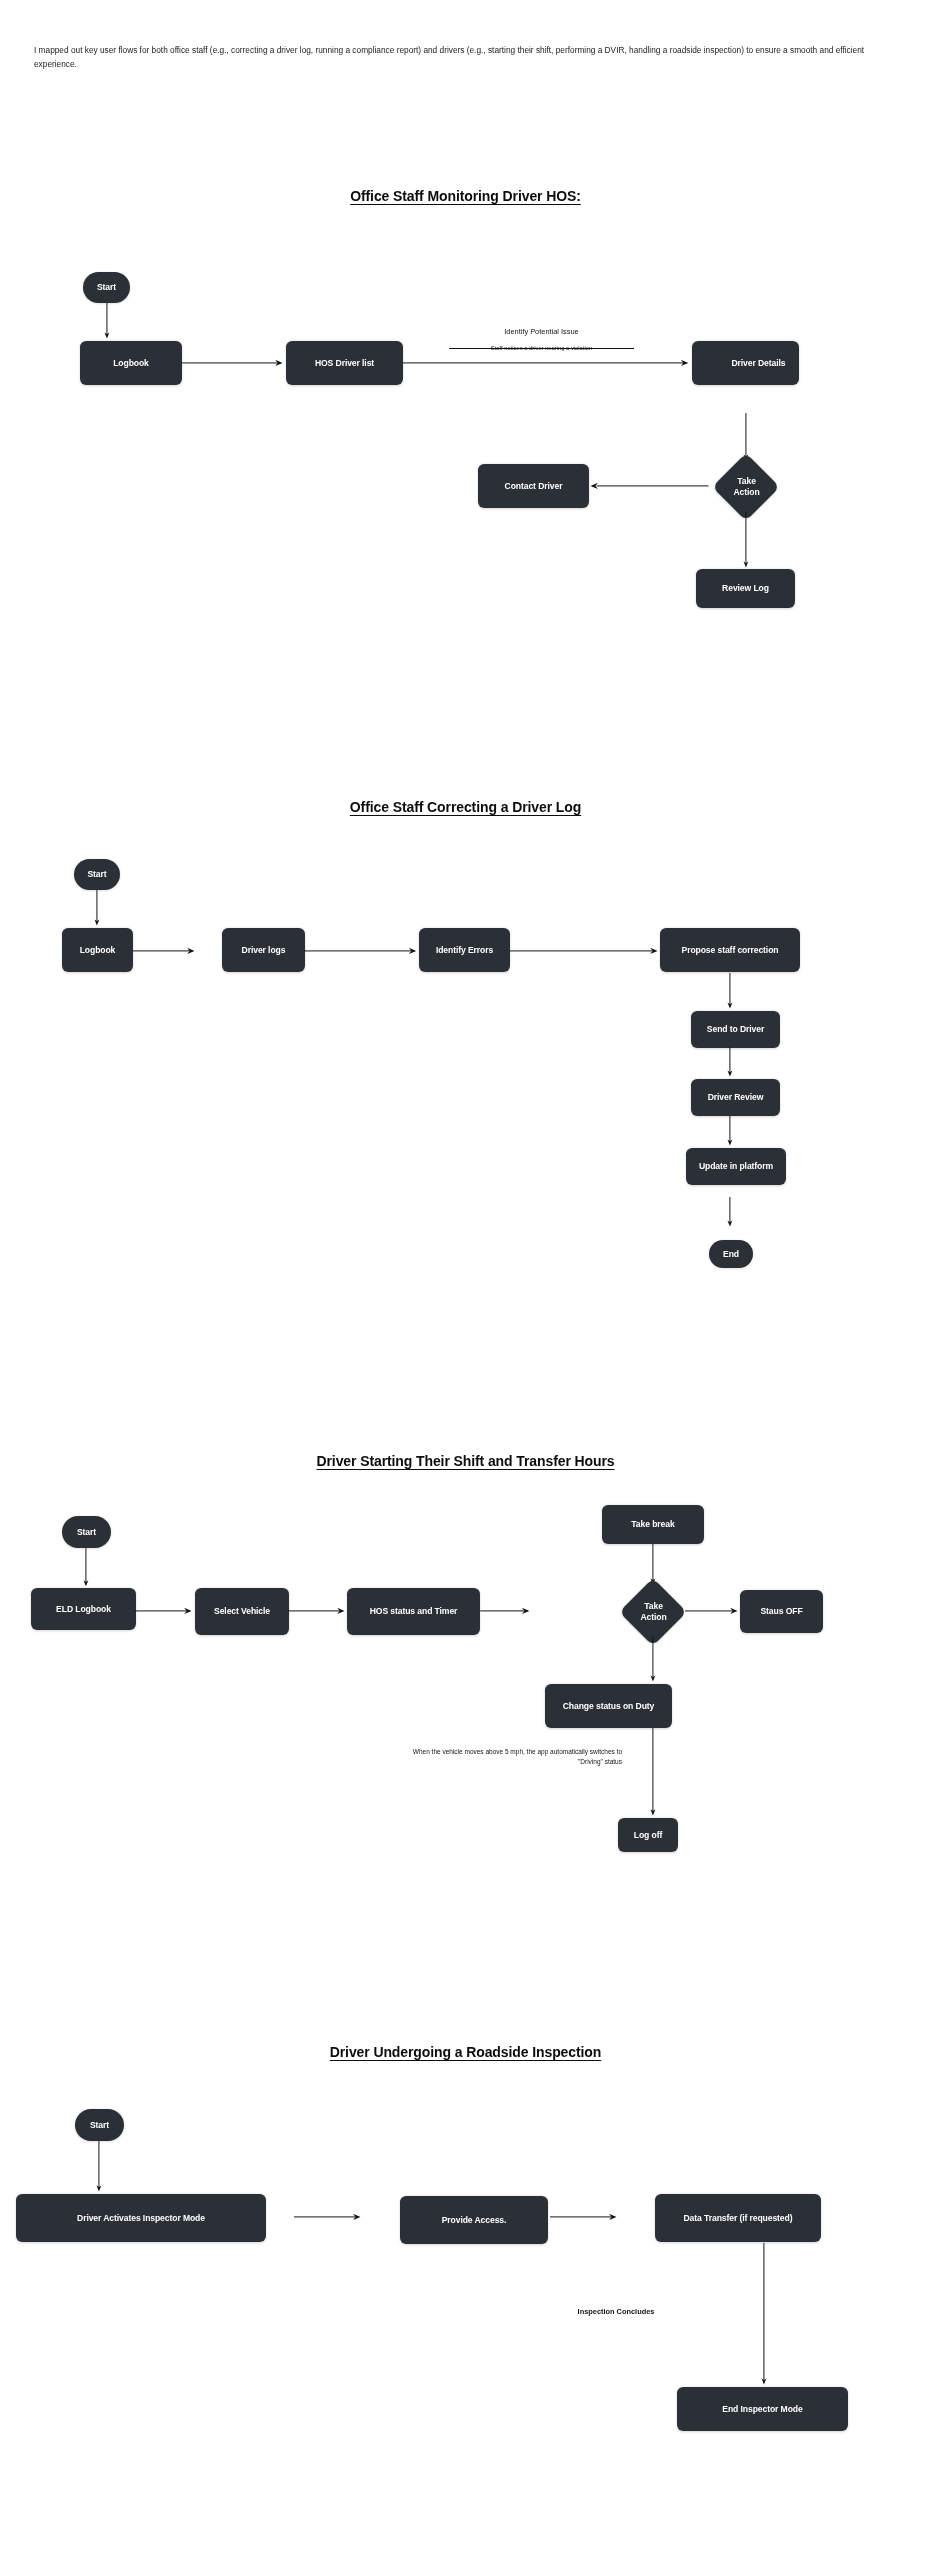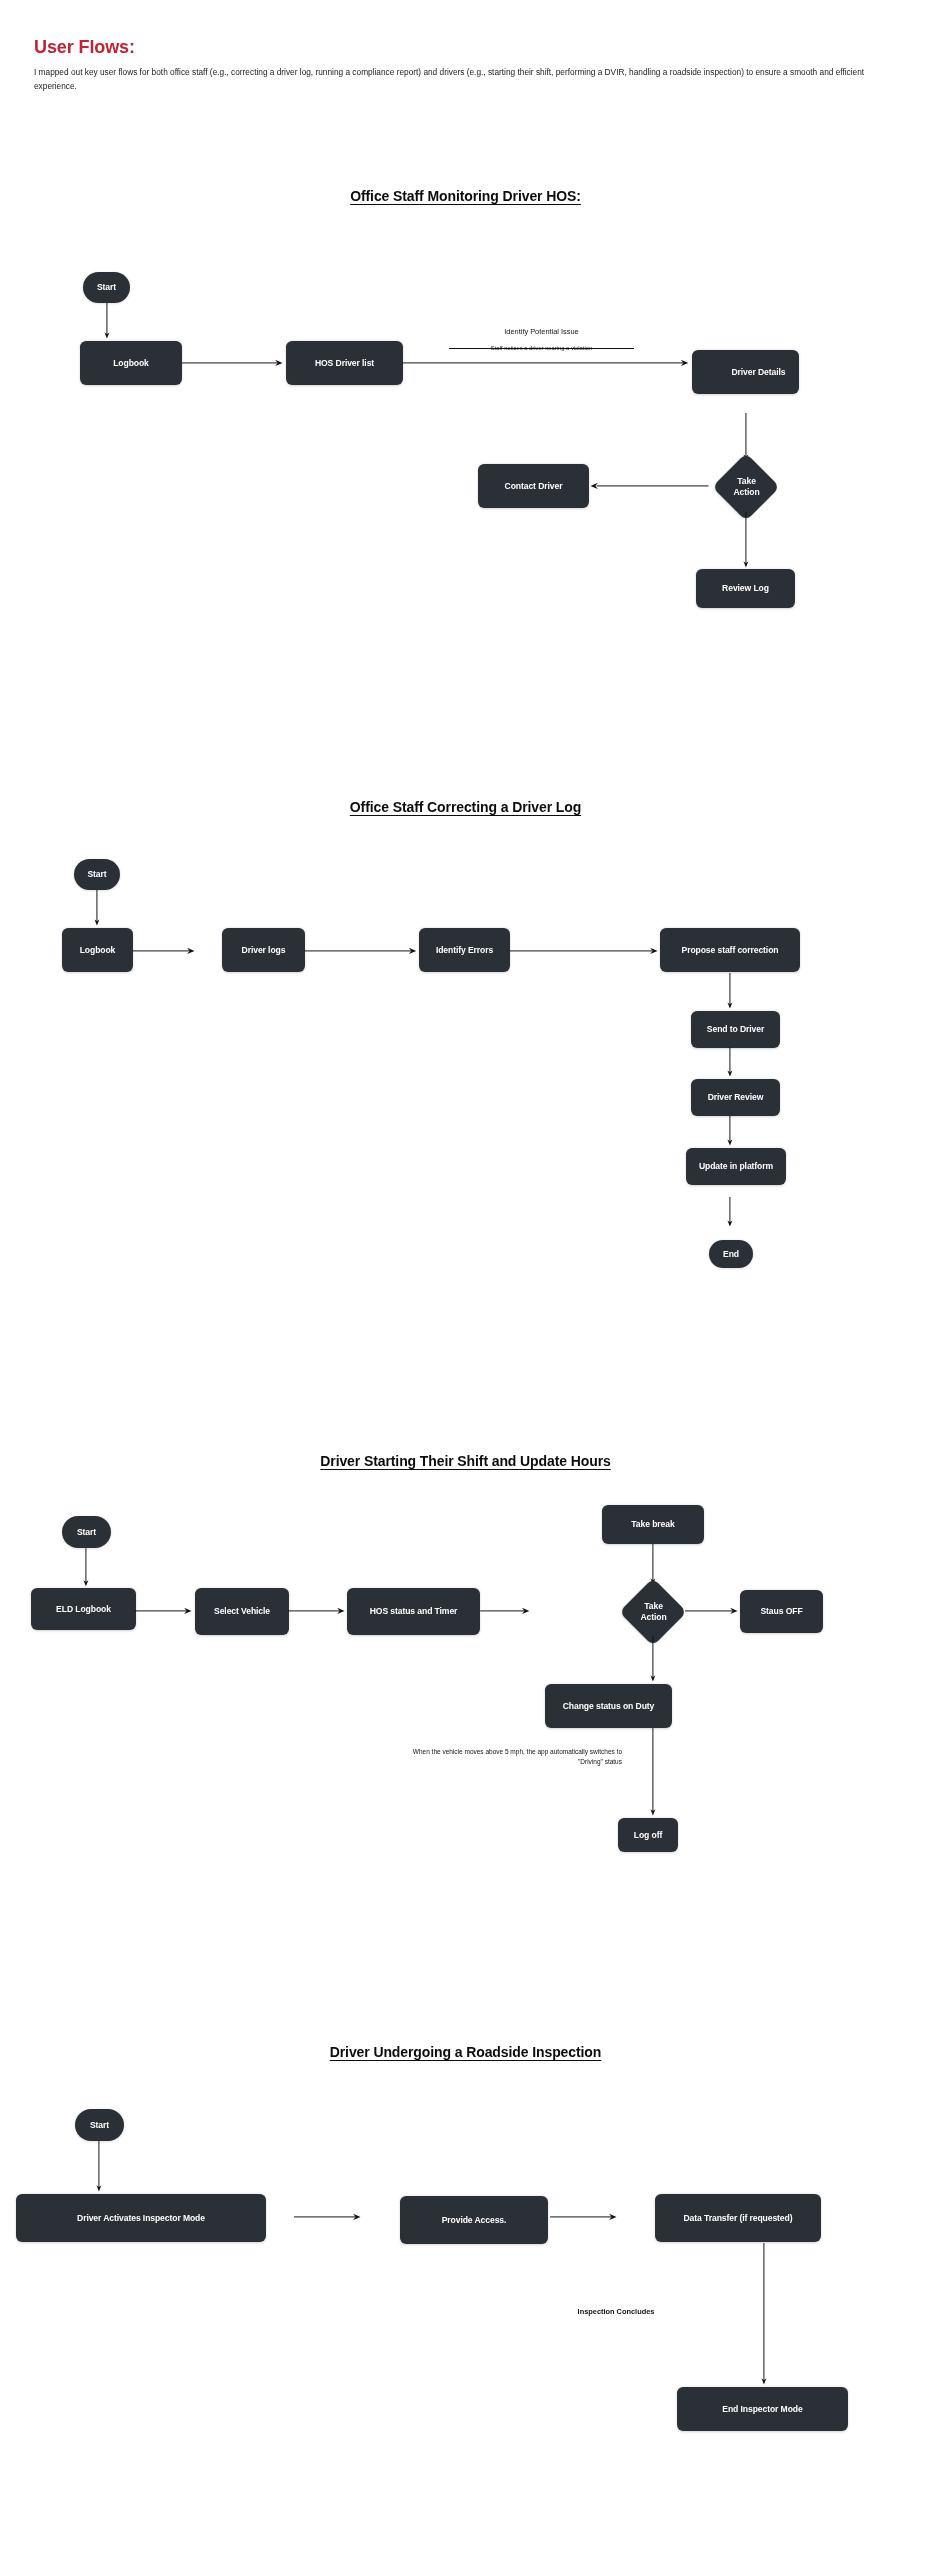--- a/index.html
+++ b/index.html
@@ -90,21 +90,20 @@
     padding-bottom: 11px;
   }
   .edge-label.sub { font-size: 5.8px; padding-top: 1.8px; }
   .edge-label.bold { font-weight: 700; font-size: 7.4px; }
   .edge-label.note { font-size: 6.5px; text-align: right; line-height: 1.5; }
 </style>
 </head>
 <body>
 
 <div class="page-header">
-  <div class="page-title">User Flows:</div>
   <div class="page-intro">I mapped out key user flows for both office staff (e.g., correcting a driver log, running a compliance report) and drivers (e.g., starting their shift, performing a DVIR, handling a roadside inspection) to ensure a smooth and efficient experience.</div>
 </div>
 
 <div class="flow-section" style="top:188px;">
   <div class="flow-title">Office Staff Monitoring Driver HOS:</div>
 
   <div class="canvas" style="height:209px;">
 
     <div class="node pill" style="left:83px; top:68px; width:47px; height:31px;">Start</div>
 
@@ -129,21 +128,21 @@
     <div class="edge-label top rule" style="left:449px; top:123px; width:185px;">Identify Potential Issue</div>
     <div class="edge-label sub" style="left:449px; top:139px; width:185px;">Staff notices a driver nearing a violation</div>
 
     <div class="edge" style="left:403px; top:154px;">
       <svg width="289" height="12.3" viewBox="0 0 470 20">
           <line x1="0" y1="8" x2="456" y2="8" stroke="#111" stroke-width="1.6"></line>
           <path d="M464 8 L452 3 L456 8 L452 13 Z" fill="#111"></path>
         </svg>
     </div>
 
-    <div class="node" style="left:692px; top:146px; width:107px; height:44px;padding-left:32px;">Driver Details</div>
+    <div class="node" style="left:692px; top:137px; width:107px; height:44px;padding-left:32px;">Driver Details</div>
   </div>
 
   <div class="canvas" style="height:185px;">
 
     <div class="edge" style="left:741px; top:0px;">
       <svg width="12.3" height="50" viewBox="0 0 20 82">
           <line x1="8" y1="0" x2="8" y2="72" stroke="#111" stroke-width="1.6"></line>
           <path d="M8 78 L4 68 L8 71 L12 68 Z" fill="#111"></path>
         </svg>
     </div>
@@ -250,21 +249,21 @@
       <svg width="12.3" height="32" viewBox="0 0 20 52">
           <line x1="8" y1="0" x2="8" y2="42" stroke="#111" stroke-width="1.6"></line>
           <path d="M8 48 L4 38 L8 41 L12 38 Z" fill="#111"></path>
         </svg>
     </div>
     <div class="node pill" style="left:709px; top:33px; width:44px; height:28px;margin-top:11px;">End</div>
   </div>
 </div>
 
 <div class="flow-section" style="top:1453px;">
-  <div class="flow-title">Driver Starting Their Shift and Update Hours</div>
+  <div class="flow-title">Driver Starting Their Shift and Transfer Hours</div>
 
   <div class="canvas" style="height:197px;">
 
     <div class="node pill" style="left:62px; top:47px; width:49px; height:32px;">Start</div>
 
     <div class="edge" style="left:81px; top:79px;">
       <svg width="12.3" height="41" viewBox="0 0 20 66">
           <line x1="8" y1="0" x2="8" y2="56" stroke="#111" stroke-width="1.6"></line>
           <path d="M8 62 L4 52 L8 55 L12 52 Z" fill="#111"></path>
         </svg>

